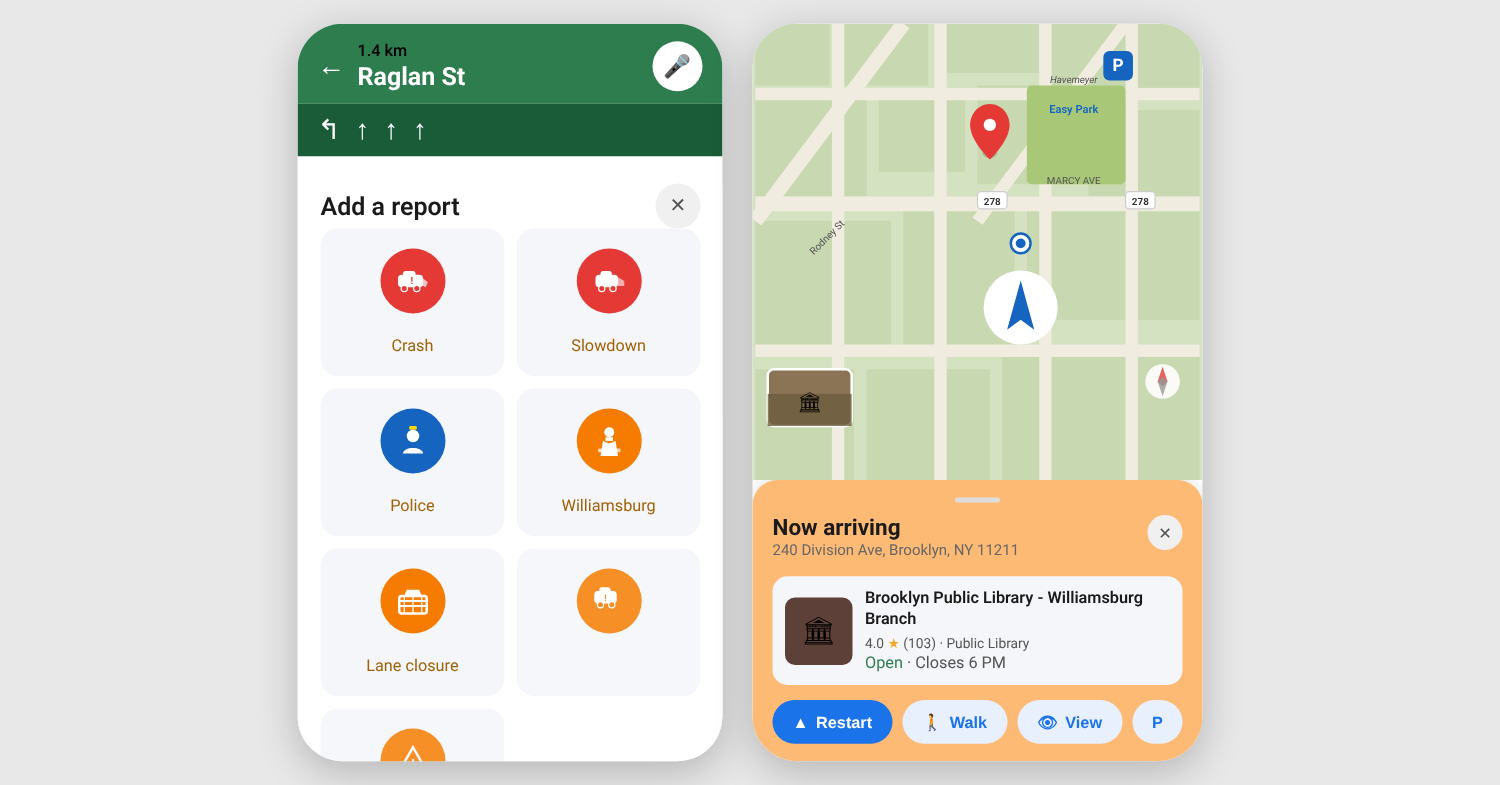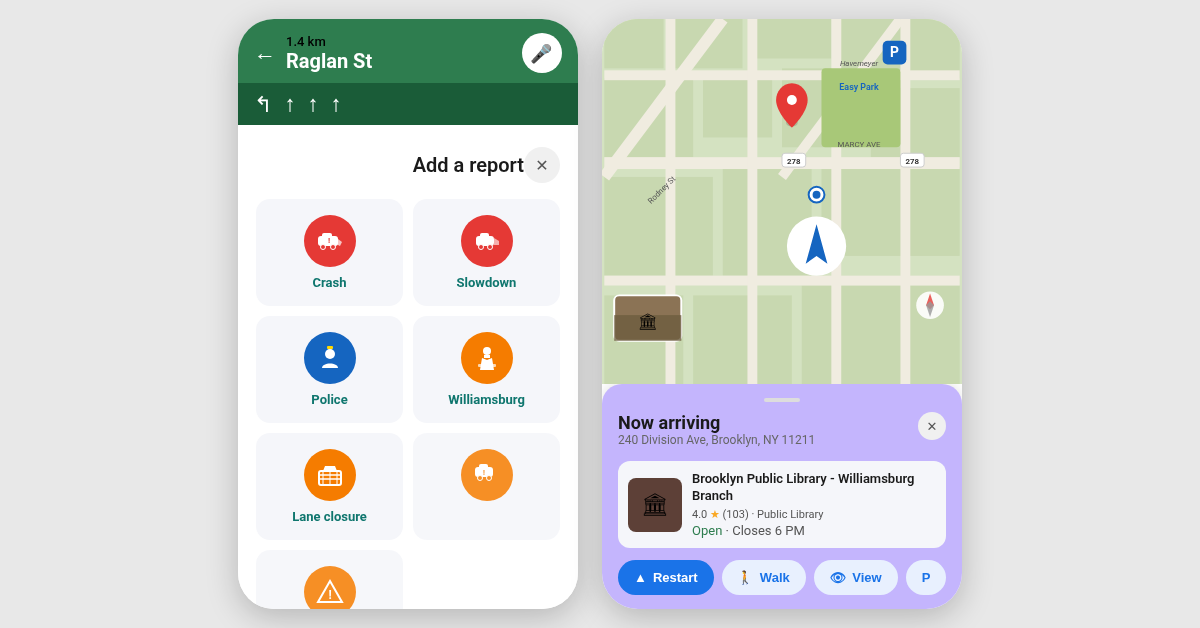--- a/index.html
+++ b/index.html
@@ -86,22 +86,21 @@
       background: #fff;
       flex: 1;
       border-radius: 20px 20px 0 0;
       margin-top: 4px;
       padding: 18px 18px 10px;
       overflow-y: auto;
     }
     .modal-header {
       display: flex;
       align-items: center;
-      justify-content: flex-end;
-      margin-bottom: 16px;
+      justify-content: space-between;
     }
     .modal-title {
       font-size: 20px;
       font-weight: 600;
       color: #1a1a1a;
     }
     .close-btn {
       width: 36px;
       height: 36px;
       border-radius: 50%;
@@ -136,23 +135,24 @@
       display: flex;
       align-items: center;
       justify-content: center;
       font-size: 22px;
     }
     .icon-red { background: #e53935; }
     .icon-blue { background: #1565c0; }
     .icon-orange { background: #f57c00; }
     .report-label {
       font-size: 13px;
-      color: #0f766e;
+      color: #a16207;
       text-align: center;
-      font-weight: 700;
+      font-weight: 400;
+      margin-top: 11px;
     }
 
     
     .phone-right {
       width: 360px;
       height: 590px;
       background: #fff;
       border-radius: 36px;
       overflow: hidden;
       box-shadow: 0 8px 32px rgba(0,0,0,0.22);
@@ -160,21 +160,21 @@
       display: flex;
       flex-direction: column;
     }
     .map-area {
       flex: 1;
       background: #d4e2c1;
       position: relative;
       overflow: hidden;
     }
     .arriving-card {
-      background: #c4b5fd;
+      background: #fdba74;
       padding: 14px 16px;
       border-radius: 20px 20px 0 0;
       box-shadow: 0 -2px 12px rgba(0,0,0,0.1);
       flex-shrink: 0;
     }
     .arriving-handle {
       width: 36px;
       height: 4px;
       background: #ddd;
       border-radius: 2px;

